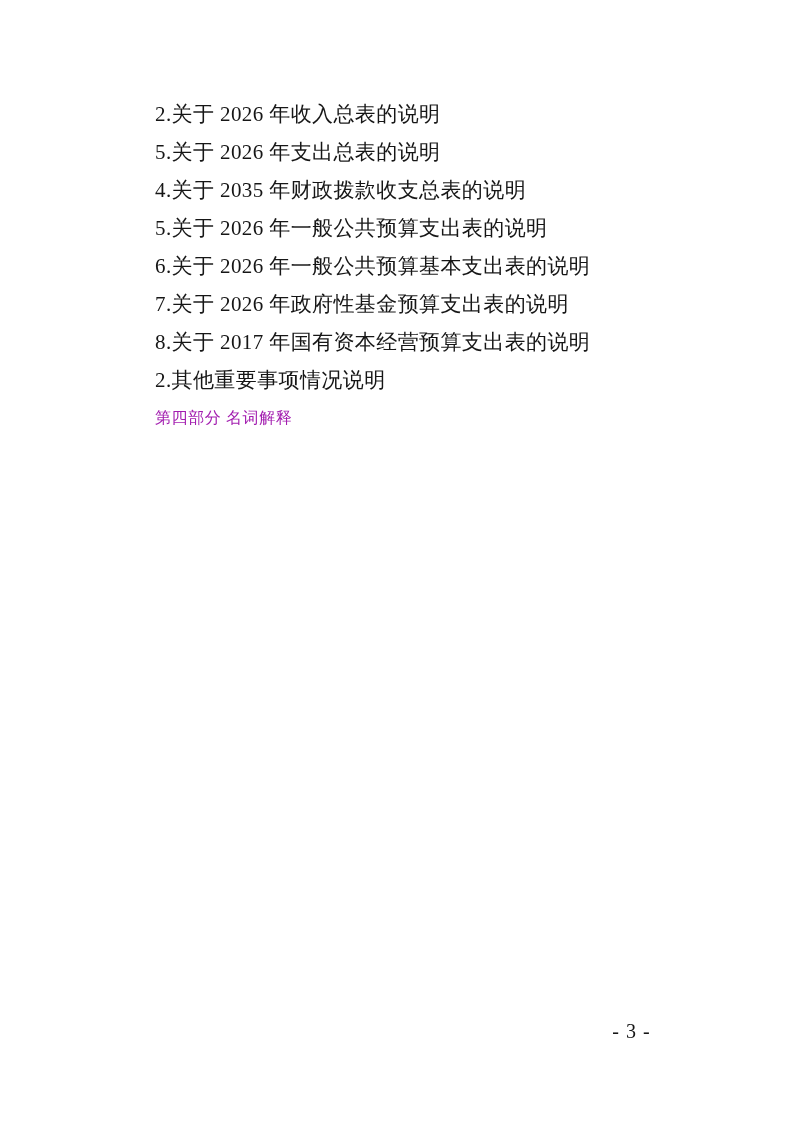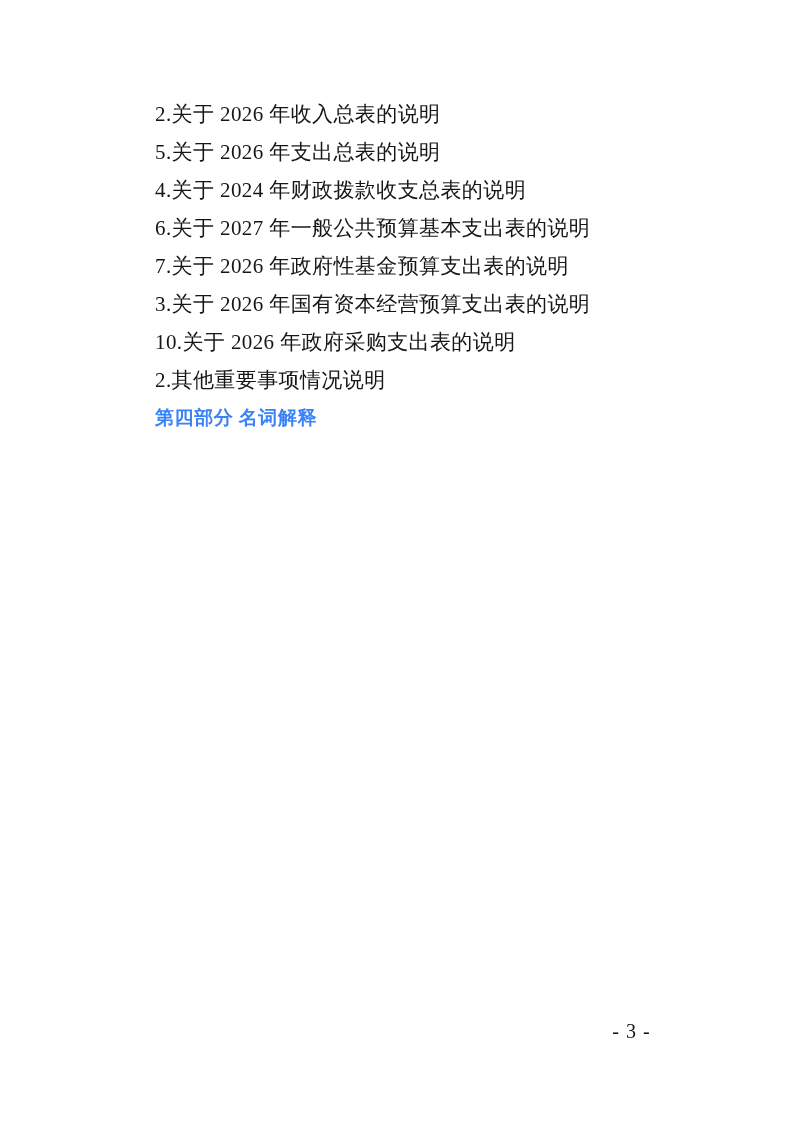--- a/index.html
+++ b/index.html
@@ -31,26 +31,26 @@
     white-space: pre-wrap;
     color: #161616;
   }
   .indent {
     text-indent: 42px;
   }
   .noindent {
     text-indent: 0;
   }
   .section-head {
-    font-size: 19px;
+    font-size: 16px;
     line-height: 38px;
     letter-spacing: 0.6px;
-    font-weight: bold;
+    font-weight: normal;
     text-indent: 42px;
-    color: #3b82f6;
+    color: #a21caf;
   }
   .page-number {
     position: absolute;
     left: 0;
     top: 1020px;
     width: 793px;
     text-align: center;
     font-size: 20px;
     color: #161616;
     letter-spacing: 1px;
@@ -62,25 +62,25 @@
 </style>
 </head>
 <body>
 
 <div class="page">
 
   <div class="content">
 
     <div class="line indent">2.关于 2026 年收入总表的说明</div>
     <div class="line indent">5.关于 2026 年支出总表的说明</div>
-    <div class="line indent">4.关于 2024 年财政拨款收支总表的说明</div>
-    <div class="line indent">6.关于 2027 年一般公共预算基本支出表的说明</div>
+    <div class="line indent">4.关于 2035 年财政拨款收支总表的说明</div>
+    <div class="line indent">5.关于 2026 年一般公共预算支出表的说明</div>
+    <div class="line indent">6.关于 2026 年一般公共预算基本支出表的说明</div>
     <div class="line indent">7.关于 2026 年政府性基金预算支出表的说明</div>
-    <div class="line indent">3.关于 2026 年国有资本经营预算支出表的说明</div>
-    <div class="line indent">10.关于 2026 年政府采购支出表的说明</div>
+    <div class="line indent">8.关于 2017 年国有资本经营预算支出表的说明</div>
     <div class="line indent">2.其他重要事项情况说明</div>
 
     <div class="section-head">第四部分  名词解释</div>
 
   </div>
 
   <div class="page-number">
     <span class="pn-inner">- 3 -</span>
   </div>
 

